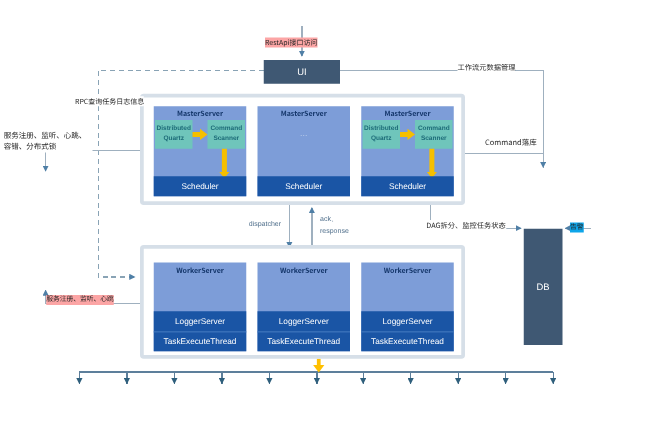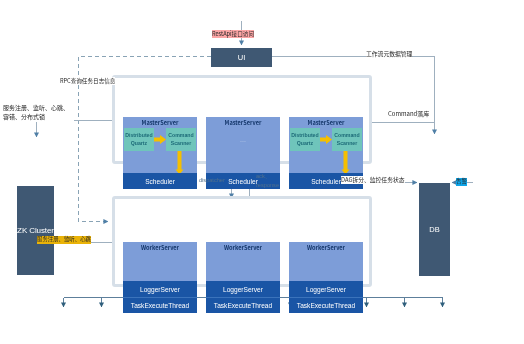--- a/index.html
+++ b/index.html
@@ -10,21 +10,21 @@
   .abs{position:absolute;box-sizing:border-box;}
 
   
   .node{background:#3f5873;color:#ffffff;display:flex;align-items:center;
         justify-content:center;font-size:7.5px;white-space:nowrap;margin-top:46px;}
 
   
   .panel{background:#ffffff;border:3px solid #d6dfe8;border-radius:3px;}
 
   
-  .card{background:#7d9dd8;display:flex;flex-direction:column;margin-top:32px;}
+  .card{background:#7d9dd8;display:flex;flex-direction:column;}
   .card-title{color:#15376b;font-size:5.6px;font-weight:bold;text-align:center;padding-top:2px;
               letter-spacing:0;}
   .card-dots{color:#b9cbe9;font-size:7px;text-align:center;margin-top:9px;}
   .bar{background:#1a55a5;color:#ffffff;font-size:6.6px;display:flex;align-items:center;
        justify-content:center;}
   .green{background:#6fc5bb;color:#1d6b78;font-size:5.2px;font-weight:bold;line-height:1.35;
          display:flex;align-items:center;justify-content:center;text-align:center;}
 
   
   .lbl{color:#262626;font-size:5.2px;line-height:1.45;white-space:nowrap;}
@@ -91,23 +91,20 @@
   </svg>
 
   <div class="abs node" style="left:211px;top:2px;width:61px;height:19px;">
     <span>UI</span>
     </div>
 
   <div class="abs node" style="left:211px;top:46px;width:61px;height:22px;font-style:italic;">
     <span>API</span>
     </div>
 
-  <div class="abs node" style="left:17px;top:140px;width:37px;height:89px;font-size:8px;letter-spacing:-0.1px;">
-    <span>ZK Cluster</span>
-    </div>
 
   <div class="abs node" style="left:419px;top:137px;width:31px;height:93px;">
     <span>DB</span>
     </div>
 
 
   <div class="abs panel" style="left:112px;top:75px;width:260px;height:89px;">
   </div>
 
   <div class="abs card" style="left:123px;top:85px;width:74px;height:72px;">
@@ -221,21 +218,21 @@
         <span>DEPENDENT</span>
       </div>
       <div class="abs node" style="left: 426px; top: 311px; width: 32px; height: 21px; font-size: 4.6px; letter-spacing: 0.2px;">
         <span>HTTP</span>
       </div>
     </div>
 
   <div class="abs lbl lbl-cn" style="left:212px;top:30px;font-size:5.6px;background:#fca5a5;"><span>RestApi接口访问</span></div>
   <div class="abs lbl lbl-cn" style="left:60px;top:77px;font-size:5.6px;background:#fff;"><span>RPC查询任务日志信息</span></div>
   <div class="abs lbl lbl-cn" style="left:3px;top:102px;text-align:left;width:71px;font-size:6px;line-height:9px;background:#fff;padding:1px 0;"><span>服务注册、监听、心跳、</span><br><span>容错、分布式锁</span></div>
-  <div class="abs lbl lbl-cn" style="left:37px;top:236px;font-size:5.4px;background:#eab308;"><span>服务注册、监听、心跳</span></div>
+  <div class="abs lbl lbl-cn" style="left:37px;top:236px;font-size:5.4px;background:#fca5a5;"><span>服务注册、监听、心跳</span></div>
   <div class="abs lbl lbl-cn" style="left:366px;top:50px;font-size:5.8px;background:#fff;text-align:right;"><span>工作流元数据管理</span></div>
   <div class="abs lbl lbl-cn" style="left:388px;top:110px;font-size:6px;background:#fff;"><span>Command落库</span></div>
   <div class="abs lbl lbl-cn" style="left:341px;top:176px;font-size:5.8px;background:#fff;"><span>DAG拆分、监控任务状态</span></div>
   <div class="abs lbl" style="left:199px;top:176px;font-size:5.6px;color:#51708c;"><span>dispatcher</span></div>
   <div class="abs lbl" style="left:256px;top:172px;font-size:5.6px;line-height:9px;color:#51708c;"><span>ack、</span><br><span>response</span></div>
   <div class="abs lbl lbl-cn" style="left:456px;top:178px;font-size:5.4px;background:#0ea5e9;"><span>告警</span></div>
 
 </div>
 
 </body></html>

